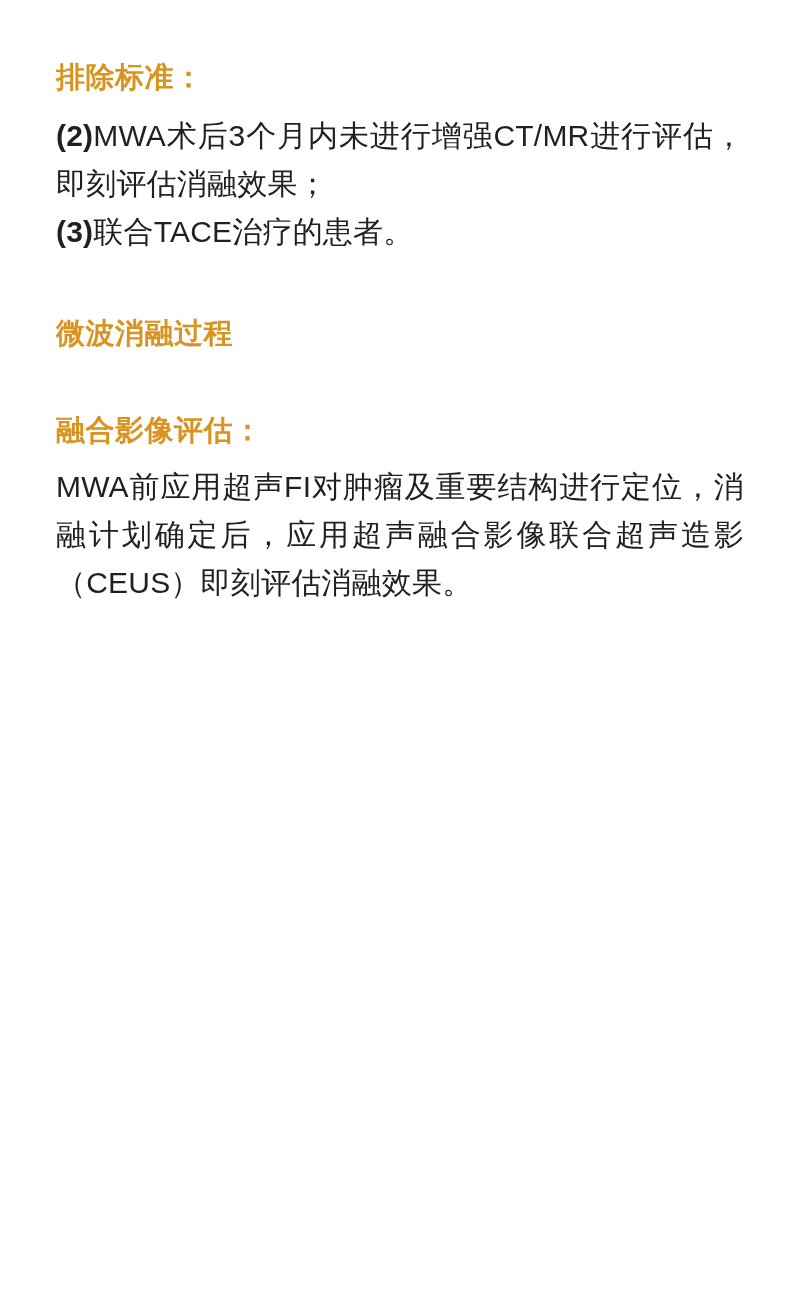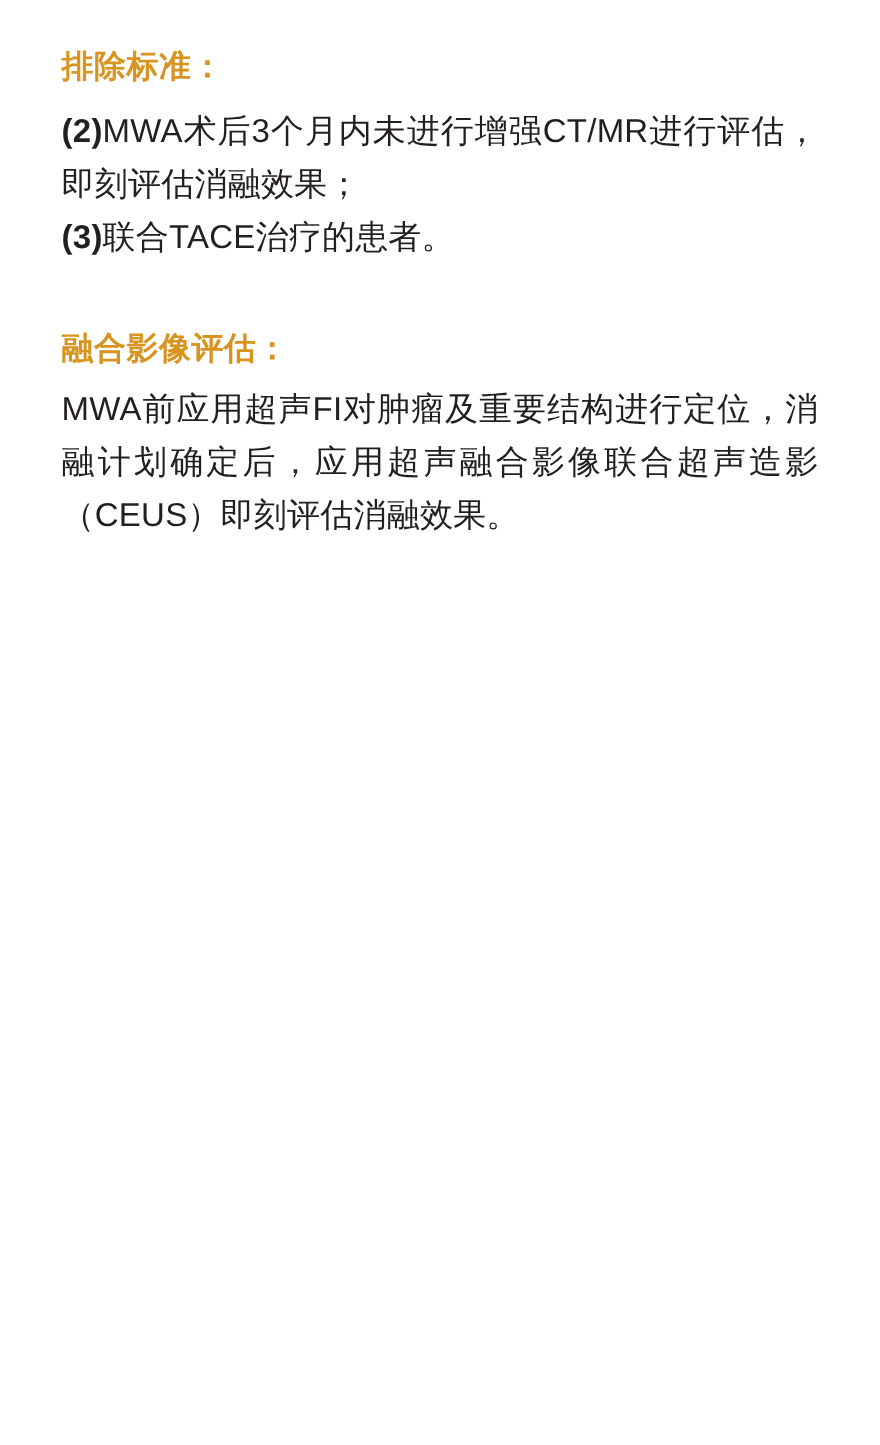--- a/index.html
+++ b/index.html
@@ -11,21 +11,21 @@
     height: 1314px;
     background: #ffffff;
     font-family: "Liberation Sans", "DejaVu Sans", sans-serif;
     color: #231f1e;
     overflow: hidden;
   }
   .page {
     box-sizing: border-box;
     width: 800px;
     height: 1300px;
-    padding: 40px 56px 0 56px;
+    padding: 56px 56px 0 56px;
   }
   .heading {
     color: #d8941f;
     font-weight: bold;
     font-size: 29px;
     line-height: 1.5;
     letter-spacing: 0.5px;
     margin: 0 0 12px 0;
   }
   .para {
@@ -62,20 +62,21 @@
     <h2 class="heading">排除标准：</h2>
     <p class="para just">
       <span class="num">(2)</span><span>MWA术后3个月内未进行增强CT/MR进行评估，即刻评估消融效果；</span>
     </p>
     <p class="para">
       <span class="num">(3)</span><span>联合TACE治疗的患者。</span>
     </p>
   </section>
 
   <section class="block-ablation">
+    <h2 class="heading heading-2">微波消融过程</h2>
   </section>
 
   <section>
     <h2 class="heading heading-2">融合影像评估：</h2>
     <p class="para just">MWA前应用超声FI对肿瘤及重要结构进行定位，消融计划确定后，应用超声融合影像联合超声造影（CEUS）即刻评估消融效果。</p>
   </section>
 
 </div>
 
 </body></html>

